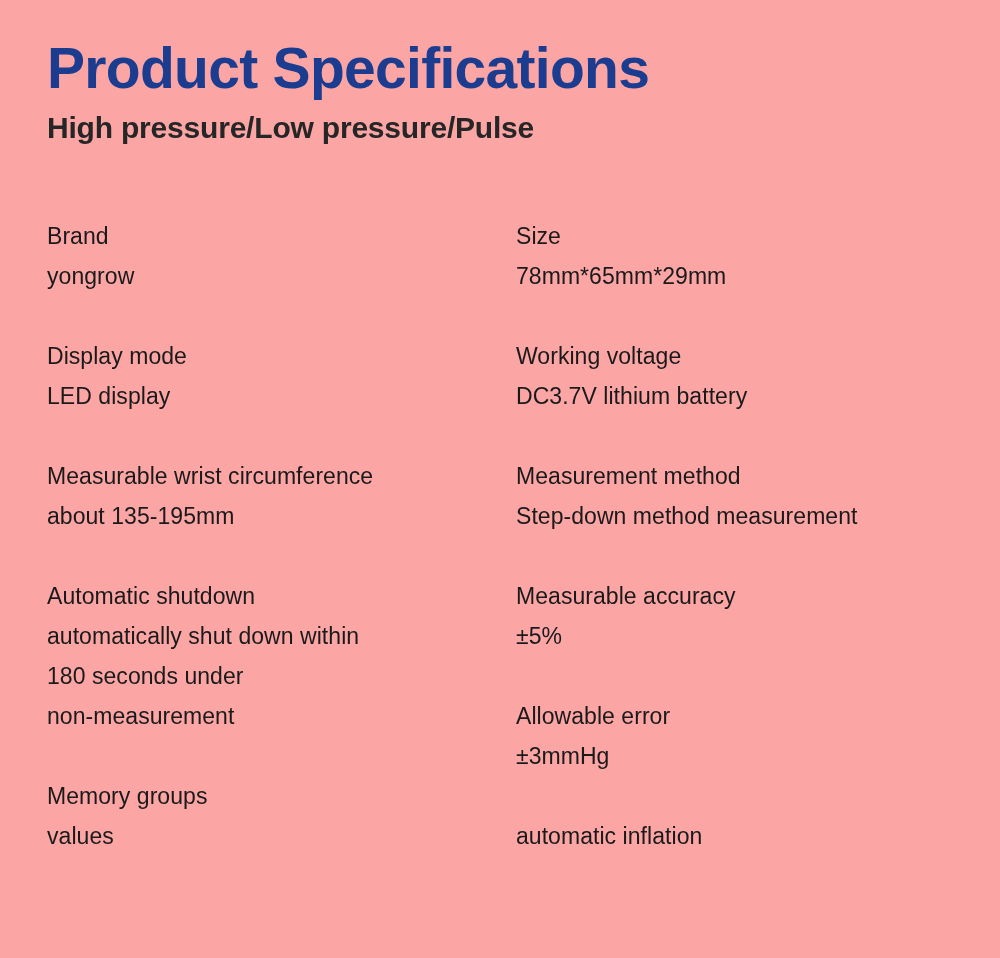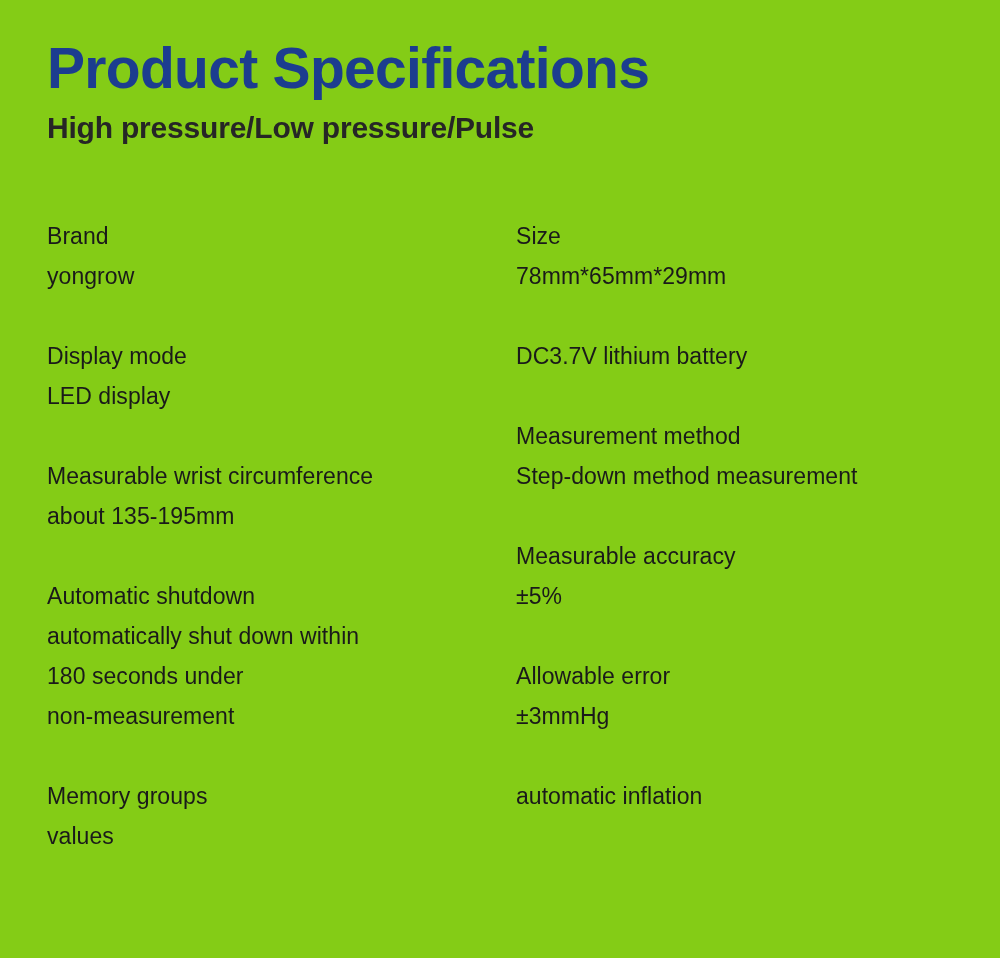--- a/index.html
+++ b/index.html
@@ -16,21 +16,21 @@
     font-family: "Liberation Sans", "DejaVu Sans", sans-serif;
     -webkit-font-smoothing: antialiased;
   }
 
   #page {
     position: absolute;
     left: 0;
     top: 0;
     width: 1000px;
     height: 958px;
-    background: #84cc16;
+    background: #fca5a5;
   }
 
   
   .header {
     position: absolute;
     left: 47px;
     top: 36px;
     width: 900px;
   }
   .page-title {
@@ -117,20 +117,21 @@
           <div class="spec-label">Memory groups</div>
           <div class="spec-value-line">values</div>
         </div>
       </div>
     <div class="spec-column right" id="spec-column-right">
         <div class="spec-group">
           <div class="spec-label">Size</div>
           <div class="spec-value-line">78mm*65mm*29mm</div>
         </div>
         <div class="spec-group">
+          <div class="spec-label">Working voltage</div>
           <div class="spec-value-line">DC3.7V lithium battery</div>
         </div>
         <div class="spec-group">
           <div class="spec-label">Measurement method</div>
           <div class="spec-value-line">Step-down method measurement</div>
         </div>
         <div class="spec-group">
           <div class="spec-label">Measurable accuracy</div>
           <div class="spec-value-line">±5%</div>
         </div>

